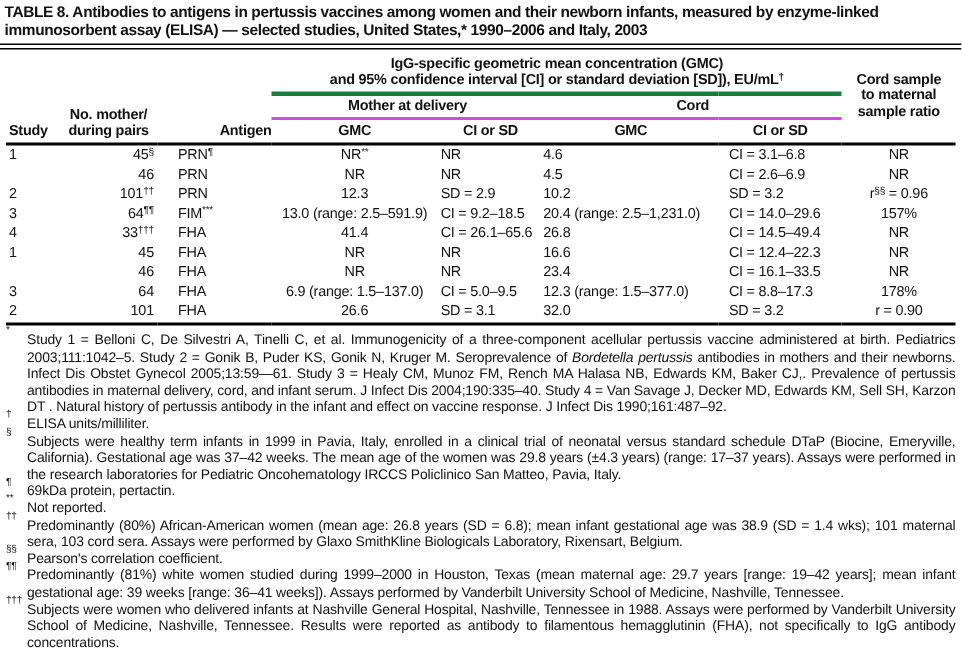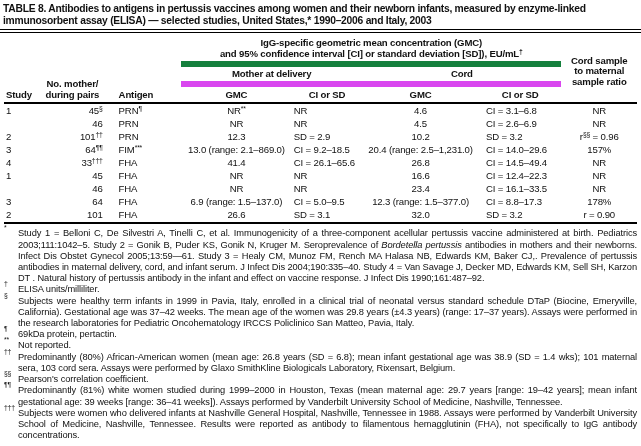--- a/index.html
+++ b/index.html
@@ -26,44 +26,44 @@
     font-size:9.6px;letter-spacing:-0.15px;
   }
   col.w0{width:36px}col.w1{width:64px}col.w2{width:76px}col.w3{width:110px}
   col.w4{width:70px}col.w5{width:116px}col.w6{width:82px}col.w7{width:75px}
 
   thead th{
     font-weight:bold;vertical-align:bottom;padding:0 0 2px 0;
     font-size:9.6px;line-height:10.5px;
   }
   th.group-th{
-    text-align:center;border-bottom:6px solid #15803d;padding-top:4px;padding-bottom:2px;
+    text-align:center;border-bottom:3px solid #15803d;padding-top:4px;padding-bottom:2px;
   }
   th.sub-th{
-    text-align:center;border-bottom:6px solid #d946ef;padding-top:2px;padding-bottom:1px;
+    text-align:center;border-bottom:2px solid #d946ef;padding-top:2px;padding-bottom:1px;
   }
   th.ratio-th{
     text-align:center;white-space:pre-line;vertical-align:bottom;padding-bottom:15px;
   }
   th.study-th{text-align:left;padding-left:2px;}
   th.pairs-th{text-align:center;white-space:pre-line;}
-  th.antigen-th{text-align:left;padding-left:14px;}
+  th.antigen-th{text-align:right;padding-left:14px;}
   th.hc{text-align:center;padding-top:3px;}
 
   tbody td{
     padding:1.6px 0;line-height:9.8px;vertical-align:middle;
   }
   tbody tr:first-child td{border-top:2px solid #000;padding-top:2.4px;}
   tbody tr:last-child td{border-bottom:2px solid #000;padding-bottom:2.4px;}
   td.c0{text-align:left;padding-left:2px;}
   td.c1{text-align:right;padding-right:2px;}
   td.c2{text-align:left;padding-left:14px;}
   td.c3{text-align:center;}
   td.c4{text-align:left;padding-left:2px;}
-  td.c5{text-align:center;}
+  td.c5{}
   td.c6{text-align:left;padding-left:7px;}
   td.c7{text-align:center;}
 
   sup{
     font-size:6.8px;line-height:0;vertical-align:baseline;
     position:relative;top:-3px;letter-spacing:-0.2px;
   }
 
   
   .footnotes{
@@ -148,21 +148,21 @@
           <td class="c3">12.3</td>
           <td class="c4">SD = 2.9</td>
           <td class="c5">10.2</td>
           <td class="c6">SD = 3.2</td>
           <td class="c7">r<sup>§§</sup> = 0.96</td>
         </tr>
         <tr>
           <td class="c0">3</td>
           <td class="c1">64<sup>¶¶</sup></td>
           <td class="c2">FIM<sup>***</sup></td>
-          <td class="c3">13.0 (range: 2.1–869.0)</td>
+          <td class="c3">13.0 (range: 2.5–591.9)</td>
           <td class="c4">CI = 9.2–18.5</td>
           <td class="c5">20.4 (range: 2.5–1,231.0)</td>
           <td class="c6">CI = 14.0–29.6</td>
           <td class="c7">157%</td>
         </tr>
         <tr>
           <td class="c0">4</td>
           <td class="c1">33<sup>†††</sup></td>
           <td class="c2">FHA</td>
           <td class="c3">41.4</td>

